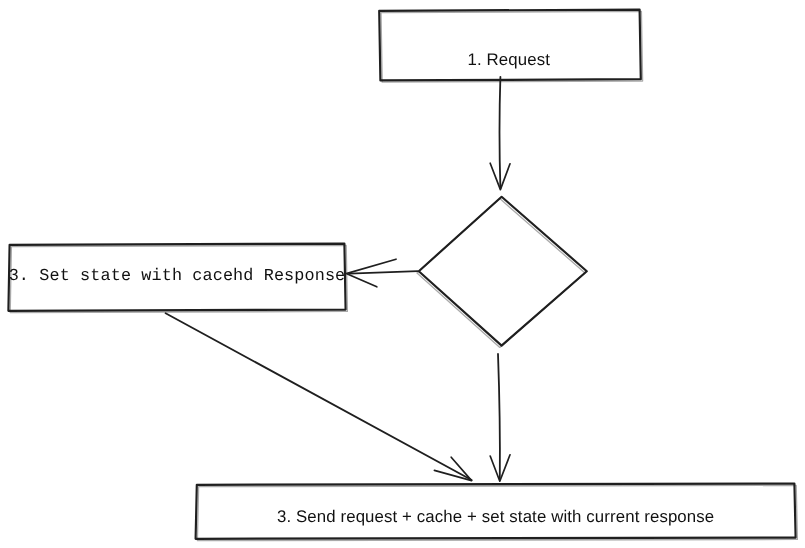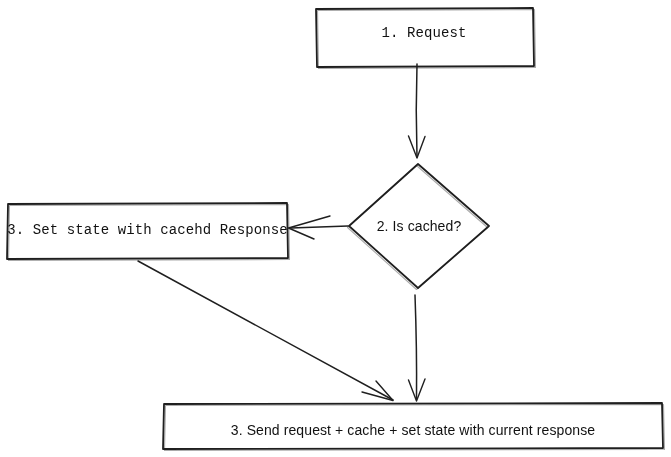--- a/index.html
+++ b/index.html
@@ -24,21 +24,21 @@
     position: absolute;
     display: flex;
     align-items: center;
     justify-content: center;
     text-align: center;
     font-size: 14px;
     line-height: 17px;
     color: #111111;
     letter-spacing: 0.1px;
   }
-  #label-request   { left: 316px; top: 4px;   width: 216px; height: 58px; font-family: Liberation Mono, monospace; }
+  #label-request   { left: 316px; top: 20px;   width: 216px; height: 58px; }
   #label-decision  { left: 349px; top: 164px; width: 140px; height: 124px; }
   #label-setstate  { left: 7px;   top: 203px; width: 281px; height: 55px; font-family: Liberation Mono, monospace; }
   #label-send      { left: 163px; top: 403px; width: 500px; height: 55px; padding: 0 0; box-sizing: border-box; }
 
   .sketch-main   { fill: none; stroke: #1f1f1f; stroke-width: 1.8; stroke-linecap: round; stroke-linejoin: round; }
   .sketch-double { fill: none; stroke: #1f1f1f; stroke-width: 1.1; stroke-linecap: round; stroke-linejoin: round; opacity: 0.38; }
   .edge          { fill: none; stroke: #1f1f1f; stroke-width: 1.5; stroke-linecap: round; stroke-linejoin: round; }
   .edge-head     { fill: none; stroke: #1f1f1f; stroke-width: 1.4; stroke-linecap: round; stroke-linejoin: round; }
 </style>
 </head>
@@ -84,19 +84,18 @@
     </g>
 
     <g>
       <path class="edge" d="M138,261 L393,400"></path>
       <path class="edge-head" d="M376,381 L393,400.5 L362,392"></path>
     </g>
   </svg>
 
   <div id="label-request" class="node-label">1. Request</div>
 
-  <div id="label-decision" class="node-label">2. Is cached?</div>
 
   <div id="label-setstate" class="node-label">3. Set state with cacehd Response</div>
 
   <div id="label-send" class="node-label">3. Send request + cache + set state with current response</div>
 
 </div>
 
 </body></html>

